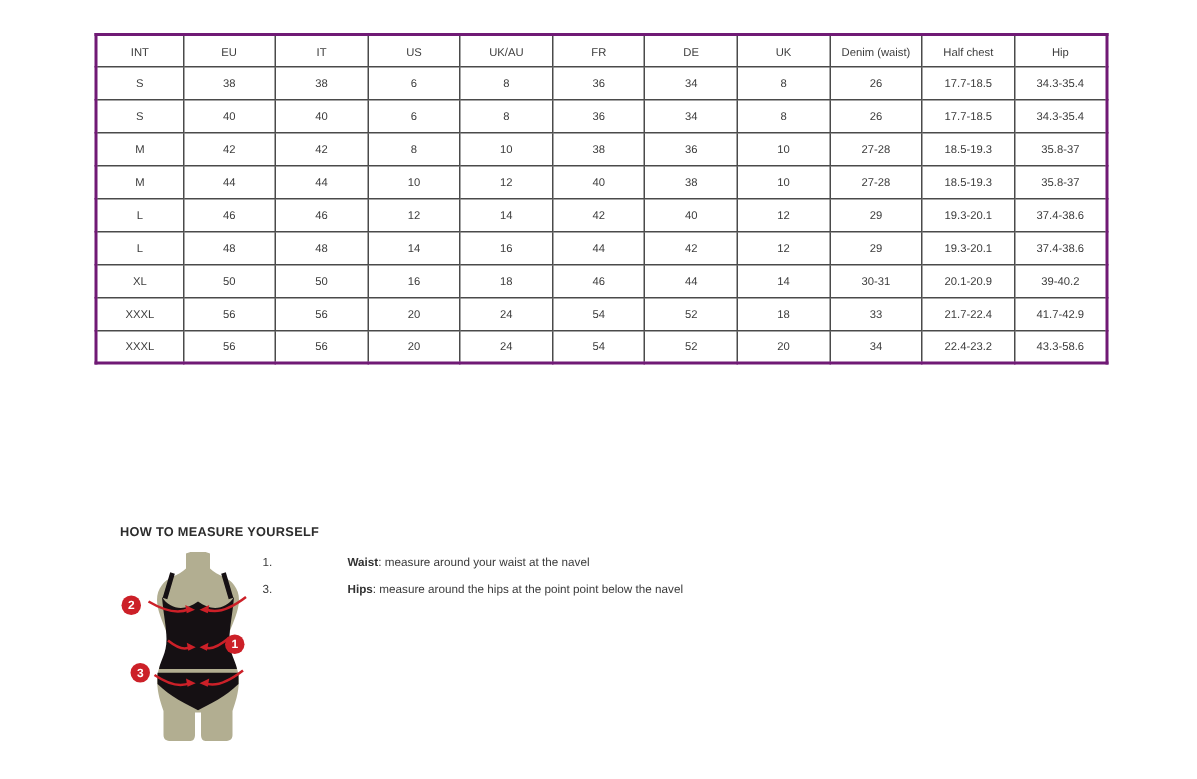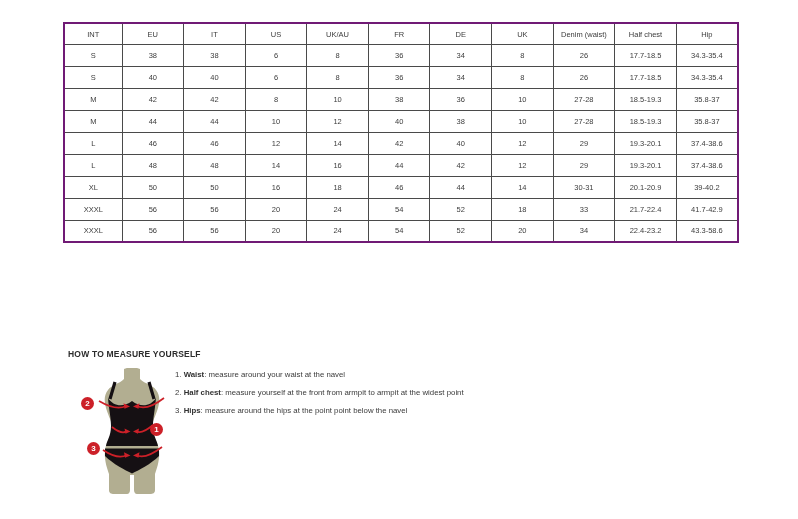--- a/index.html
+++ b/index.html
@@ -25,21 +25,21 @@
     font-weight: normal;
     color: #3c3c3c;
     white-space: nowrap;
     overflow: hidden;
     padding: 0 1px;
   }
 
   
   .guide-heading {
     position: absolute;
-    left: 68px;
+    left: 80px;
     top: 349px;
     font-size: 8.5px;
     font-weight: bold;
     letter-spacing: 0.2px;
     color: #2c2c2c;
   }
   .figure-wrap {
     position: absolute;
     left: 78px;
     top: 368px;
@@ -67,21 +67,21 @@
     left: 175px;
     top: 371px;
     width: 480px;
   }
   .step {
     font-size: 7.8px;
     color: #3a3a3a;
     margin-bottom: 9.5px;
     line-height: 8.5px;
   }
-  .step b { color: #323232; }
+  .step b { color: #323232; margin-left: 48px; }
 </style>
 </head>
 <body>
 
 <table class="size-table">
   <colgroup>
       <col style="width: 58px;">
       <col style="width: 61.6px;">
       <col style="width: 61.6px;">
       <col style="width: 61.6px;">
@@ -286,15 +286,14 @@
       <polygon points="55,87.5 61.5,84.3 60.5,89.8"></polygon>
     </g>
   </svg>
   <div class="marker marker-2">2</div>
   <div class="marker marker-1">1</div>
   <div class="marker marker-3">3</div>
 </div>
 
 <div class="steps">
     <div class="step"><span>1. </span><b>Waist</b><span>: measure around your waist at the navel</span></div>
-    <div class="step"><span>2. </span><b>Half chest</b><span>: measure yourself at the front from armpit to armpit at the widest point</span></div>
     <div class="step"><span>3. </span><b>Hips</b><span>: measure around the hips at the point point below the navel</span></div>
   </div>
 
 </body></html>

